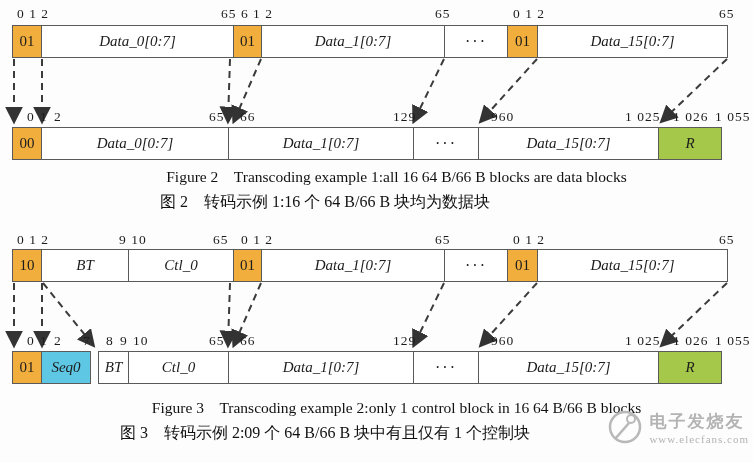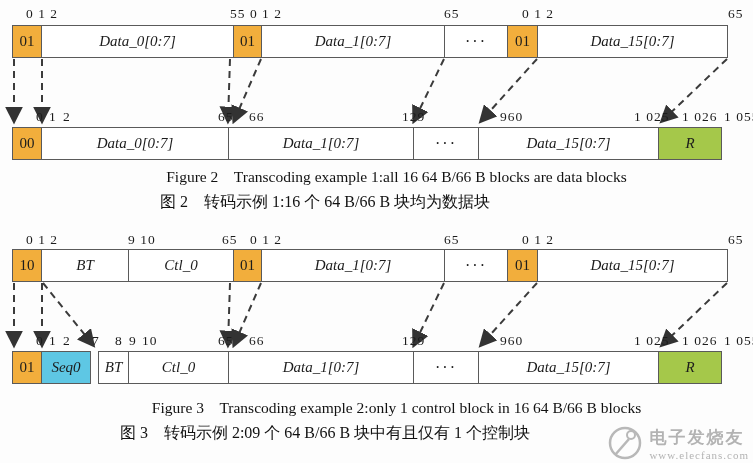--- a/index.html
+++ b/index.html
@@ -7,51 +7,51 @@
     width:753px;height:463px;position:relative;background:#fdfdfd;
     font-family:"Liberation Serif",serif;overflow:hidden;
   }
   .fig{position:absolute;left:0;width:753px;}
   #fig2{top:0;height:224px;}
   #fig3{top:224px;height:239px;}
   .lbl{
     position:absolute;top:0;font-size:13.5px;color:#1c1c1c;white-space:nowrap;
     letter-spacing:1px;
   }
-  .lblrow{position:absolute;left:16px;width:606px;height:17px;}
+  .lblrow{position:absolute;left:7px;width:606px;height:17px;}
   .row{position:absolute;left:0;width:753px;height:33px;}
   .blk{
     position:absolute;top:0;height:33px;box-sizing:border-box;
     border:1px solid #5a5a5a;background:#fff;
     display:flex;align-items:center;justify-content:center;
     font-size:15px;color:#1c1c1c;
   }
   .it{font-style:italic;}
   .orange{background:var(--orange);}
   .blue{background:var(--blue);}
   .green{background:var(--green);}
   .dots{letter-spacing:2px;font-size:16px;}
   .arrows{position:absolute;left:0;width:753px;height:70px;}
   .cap-en{position:absolute;left:0;width:753px;text-align:center;font-size:15.5px;color:#111;padding-left:20px;}
   .cap-zh{position:absolute;left:0;width:650px;text-align:center;font-size:16px;color:#111;}
   #watermark{
-    position:absolute;right:4px;bottom:0;display:flex;align-items:center;gap:4px;
+    position:absolute;right:4px;bottom:16px;display:flex;align-items:center;gap:4px;
     color:#b3b3b3;z-index:5;
   }
   #watermark .wm-brand{font-size:17px;font-weight:bold;letter-spacing:2px;}
   #watermark .wm-site{font-size:11px;letter-spacing:1px;}
 </style>
 </head>
 <body>
 
 <div class="fig" id="fig2">
 
   <div class="lblrow" style="top:6px">
     <span class="lbl" style="left:10px">0 1 2</span>
-    <span class="lbl" style="left:214px">55 0 1 2</span>
+    <span class="lbl" style="left:214px">65 6 1 2</span>
     <span class="lbl" style="left:428px">65</span>
     <span class="lbl" style="left:506px">0 1 2</span>
     <span class="lbl" style="left:712px">65</span>
   </div>
 
   <div class="row" style="top:25px">
     <div class="blk orange" style="left:12px;width:30px">01</div>
     <div class="blk it" style="left:41px;width:193px">Data_0[0:7]</div>
     <div class="blk orange" style="left:233px;width:29px">01</div>
     <div class="blk it" style="left:261px;width:184px">Data_1[0:7]</div>

